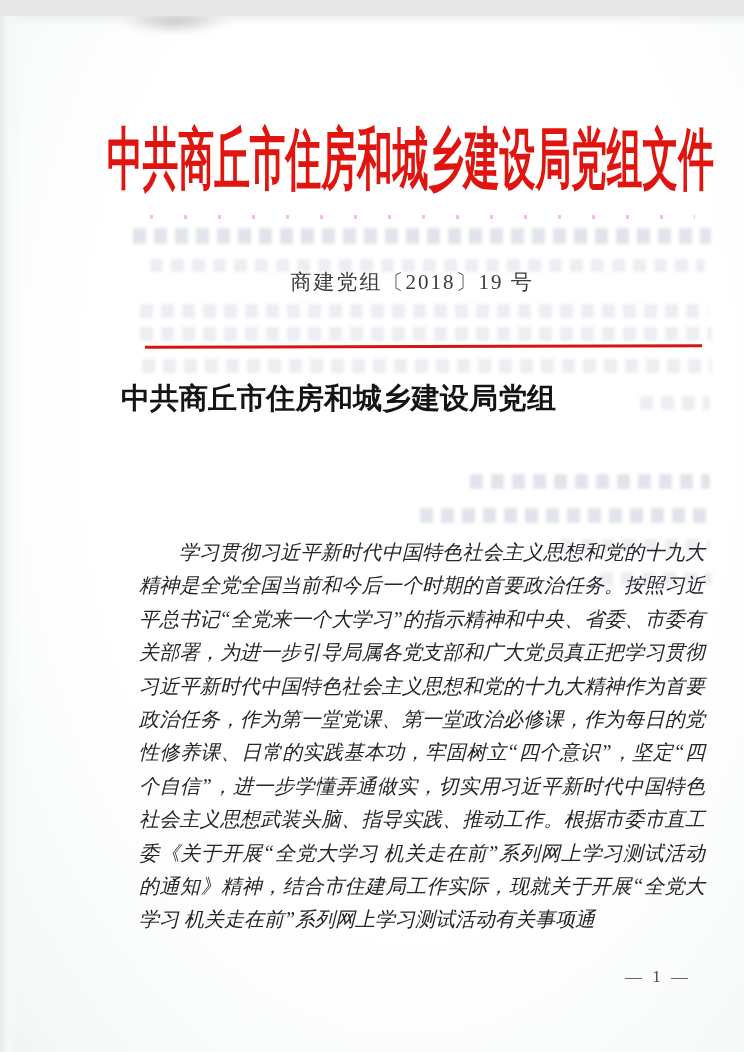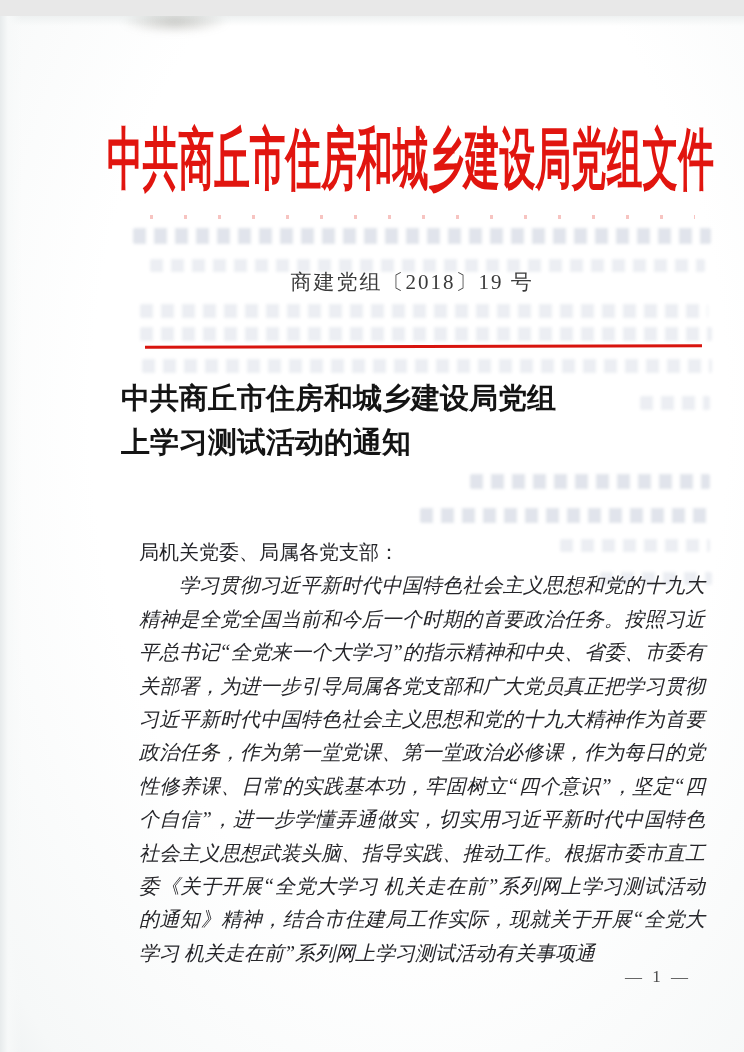--- a/index.html
+++ b/index.html
@@ -145,25 +145,23 @@
   <div class="red-header">
     <span style="color:#e1150f;">中共商丘市住房和城乡建设局党组文件</span>
   </div>
 
   <div class="doc-number">商建党组〔2018〕19 号</div>
 
   <div class="red-rule" style="background:#d8140e;"></div>
 
   <div class="doc-title">
     <div>中共商丘市住房和城乡建设局党组</div>
-    <div>上学习测试活动的通知</div>
   </div>
 
   <div class="body-block">
-    <div class="salutation">局机关党委、局属各党支部：</div>
     <div class="paragraph">学习贯彻习近平新时代中国特色社会主义思想和党的十九大精神是全党全国当前和今后一个时期的首要政治任务。按照习近平总书记“全党来一个大学习”的指示精神和中央、省委、市委有关部署，为进一步引导局属各党支部和广大党员真正把学习贯彻习近平新时代中国特色社会主义思想和党的十九大精神作为首要政治任务，作为第一堂党课、第一堂政治必修课，作为每日的党性修养课、日常的实践基本功，牢固树立“四个意识”，坚定“四个自信”，进一步学懂弄通做实，切实用习近平新时代中国特色社会主义思想武装头脑、指导实践、推动工作。根据市委市直工委《关于开展“全党大学习 机关走在前”系列网上学习测试活动的通知》精神，结合市住建局工作实际，现就关于开展“全党大学习 机关走在前”系列网上学习测试活动有关事项通</div>
   </div>
 
   <div class="page-num">— 1 —</div>
 
   <div class="bottom-edge"></div>
   <div class="below-edge"></div>
 
 </div>
 

